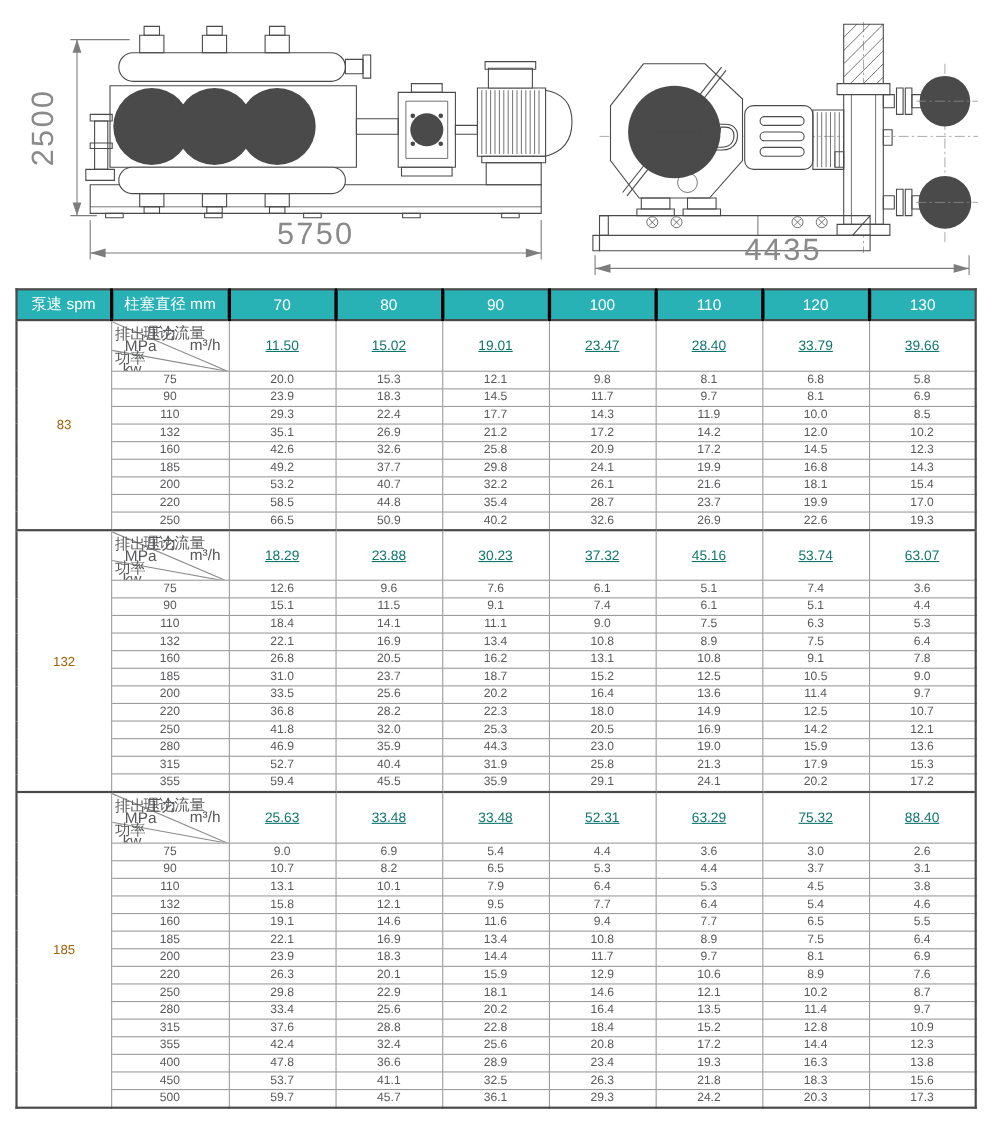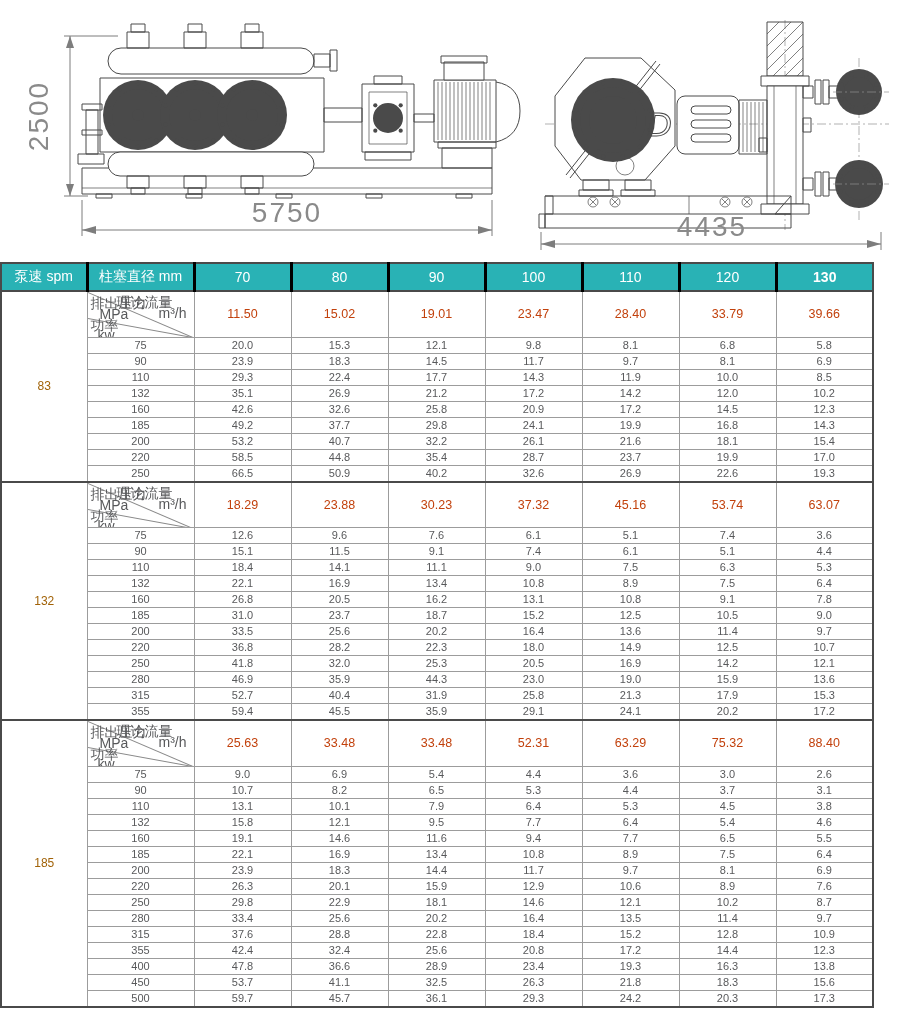--- a/index.html
+++ b/index.html
@@ -28,20 +28,21 @@
     fill: #8a8a8a;
     font-size: 28px;
     letter-spacing: 2px;
     font-family: "Liberation Sans", "DejaVu Sans", sans-serif;
   }
   .dash { stroke: #909090; stroke-width: 0.7; fill: none; stroke-dasharray: 9 3 2 3; }
   .bolt g circle, g[data-bolts] circle { fill: #4a4a4a; stroke: none; }
   g[data-fins] line { stroke: #4a4a4a; stroke-width: 0.7; }
   
   table.spec {
+    margin-left: 14px;
     width: 872px;
     border-collapse: collapse;
     table-layout: fixed;
     border: 2px solid #4a4a4a;
   }
   table.spec td, table.spec th {
     border: 1px solid #9c9c9c;
     text-align: center;
     vertical-align: middle;
     padding: 0;
@@ -50,27 +51,27 @@
     background: #29b2b5;
     color: #ffffff;
     font-weight: normal;
     font-size: 14px;
     height: 28px;
     border-left: 3px solid #000000;
     border-right: 1px solid #d9f2f2;
     border-bottom: 1px solid #9c9c9c;
   }
   table.spec thead th:first-child { border-left: none; }
-  table.spec thead th:last-child  { border-right: none; font-weight: bold; }
+  table.spec thead th:last-child  { border-right: none; }
   td.spm-cell  { font-size: 12px; color: #a16207; }
   td.kw-cell, td.val-cell {
     height: 16px; line-height: 15px;
     font-size: 11px; color: #58595b;
   }
-  td.flow-cell { height: 46px; font-size: 12.5px; color: #c2410c; }
+  td.flow-cell { height: 46px; font-size: 12.5px; color: #0f766e; text-decoration: underline; }
   tr.block-start td { border-top: 2px solid #4a4a4a; }
   
   td.diag-cell { position: relative; height: 46px; overflow: hidden; }
   .diag-line { position: absolute; left: 0; height: 1px; background: #8a8a8a; transform-origin: 0 0; }
   .diag-a { top: 0;    width: 115px; transform: rotate(23.2deg); }
   .diag-b { top: 26px; width: 108px; transform: rotate(10.3deg); }
   .dlab { position: absolute; font-size: 14px; line-height: 1; color: #58595b; white-space: nowrap; }
   .dl-pressure { left: 3px;  top: 4px;  }
   .dl-mpa      { left: 12px; top: 15px; }
   .dl-flow     { right: 21px; top: 3px;  }

